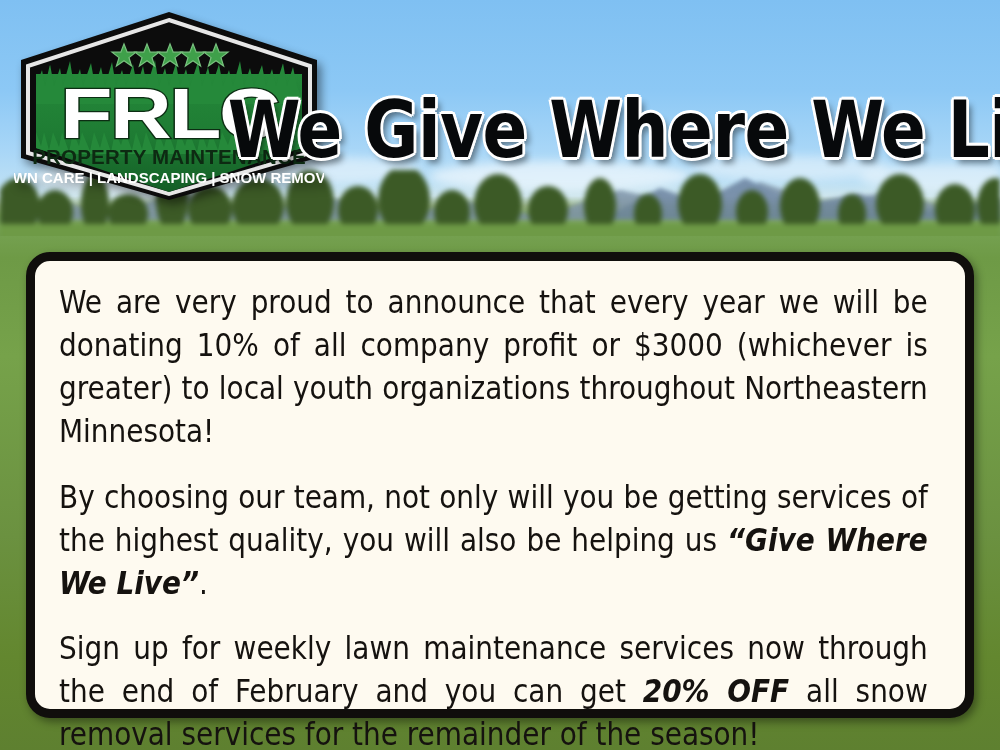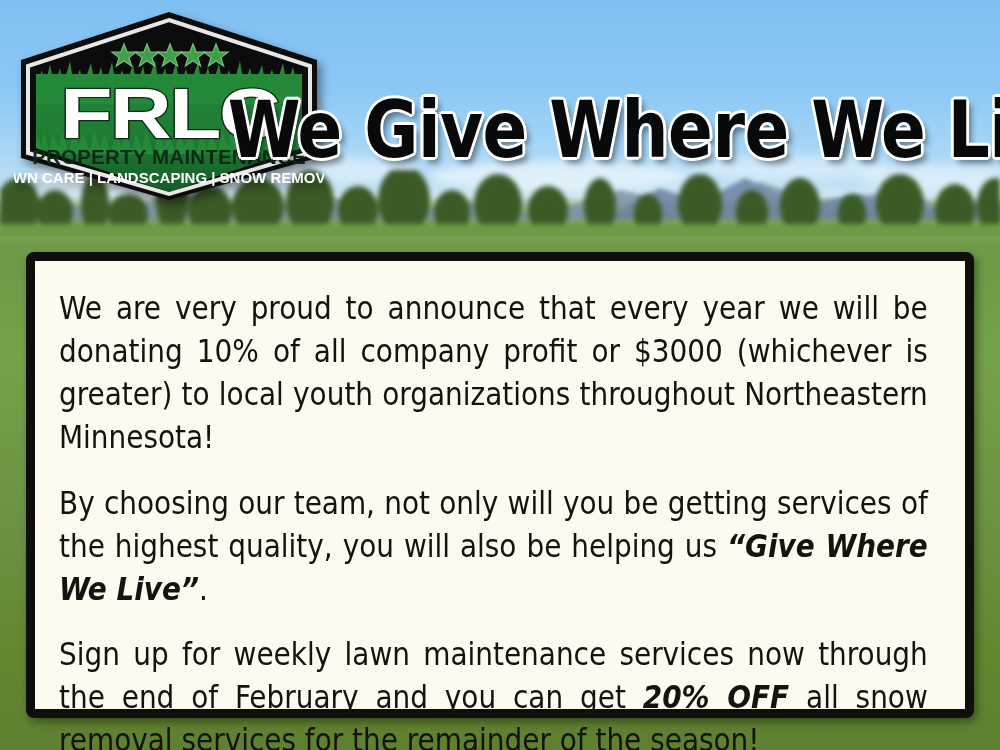--- a/index.html
+++ b/index.html
@@ -143,24 +143,24 @@
 
   
   .card {
     position: absolute;
     left: 26px;
     top: 252px;
     width: 948px;
     height: 466px;
     background: #FEFAF0;
     border: 9px solid #100e0c;
-    border-radius: 8px;
+    border-radius: 24px;
     box-sizing: border-box;
     box-shadow: 3px 4px 8px rgba(0,0,0,.4);
-    padding: 26px 24px 18px 24px;
+    padding: 20px 24px 18px 24px;
   }
   .para {
     font-family: "Liberation Sans Narrow", "DejaVu Sans Condensed", "Liberation Sans", sans-serif;
     color: #15120f;
     font-size: 31.5px;
     line-height: 1.37;
     text-align: justify;
     margin: 0 0 22px 0;
     transform: scaleX(0.985);
     transform-origin: left center;

